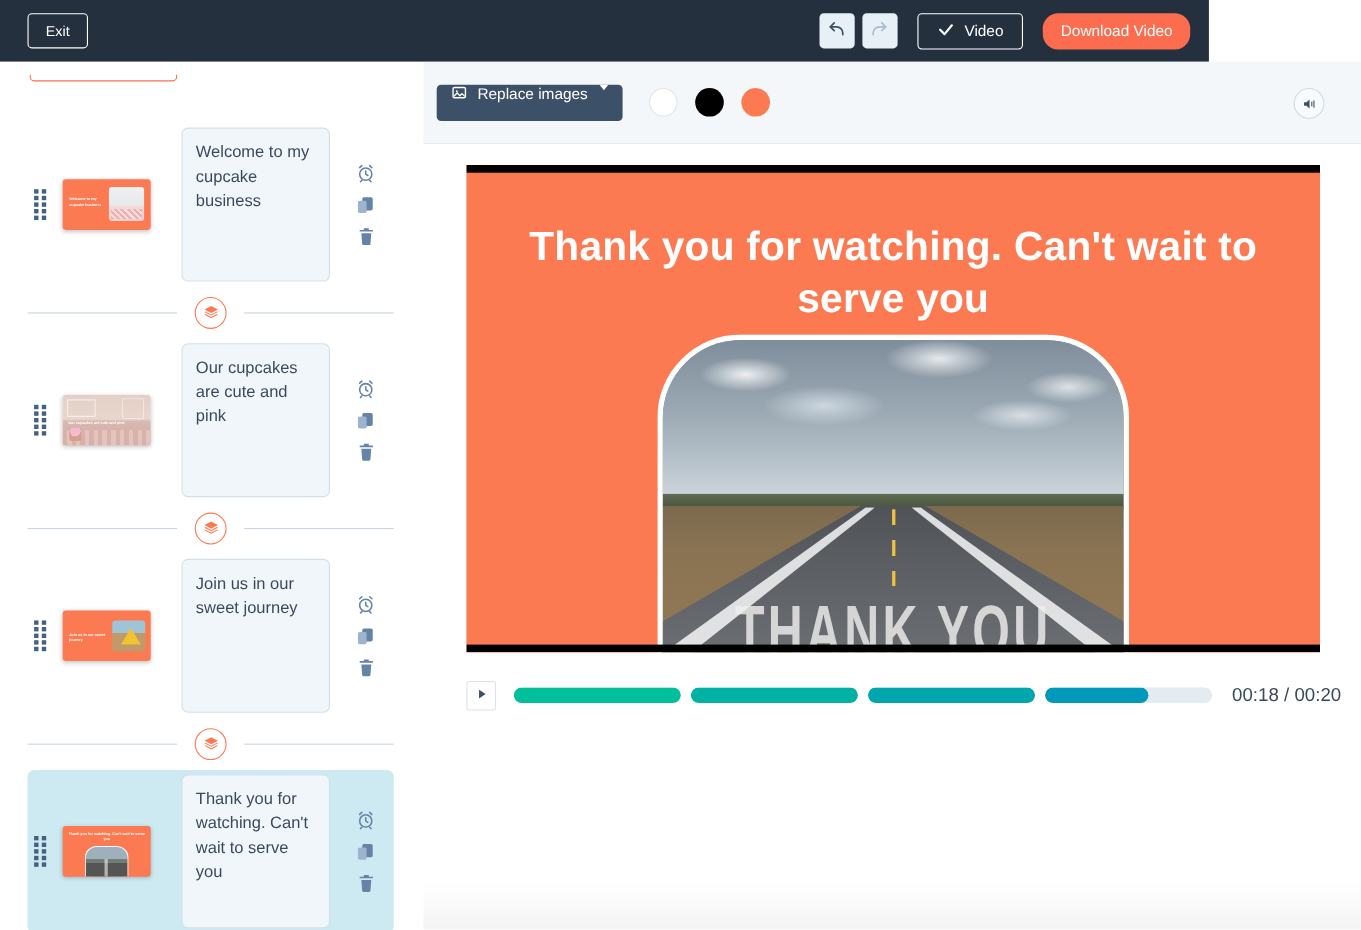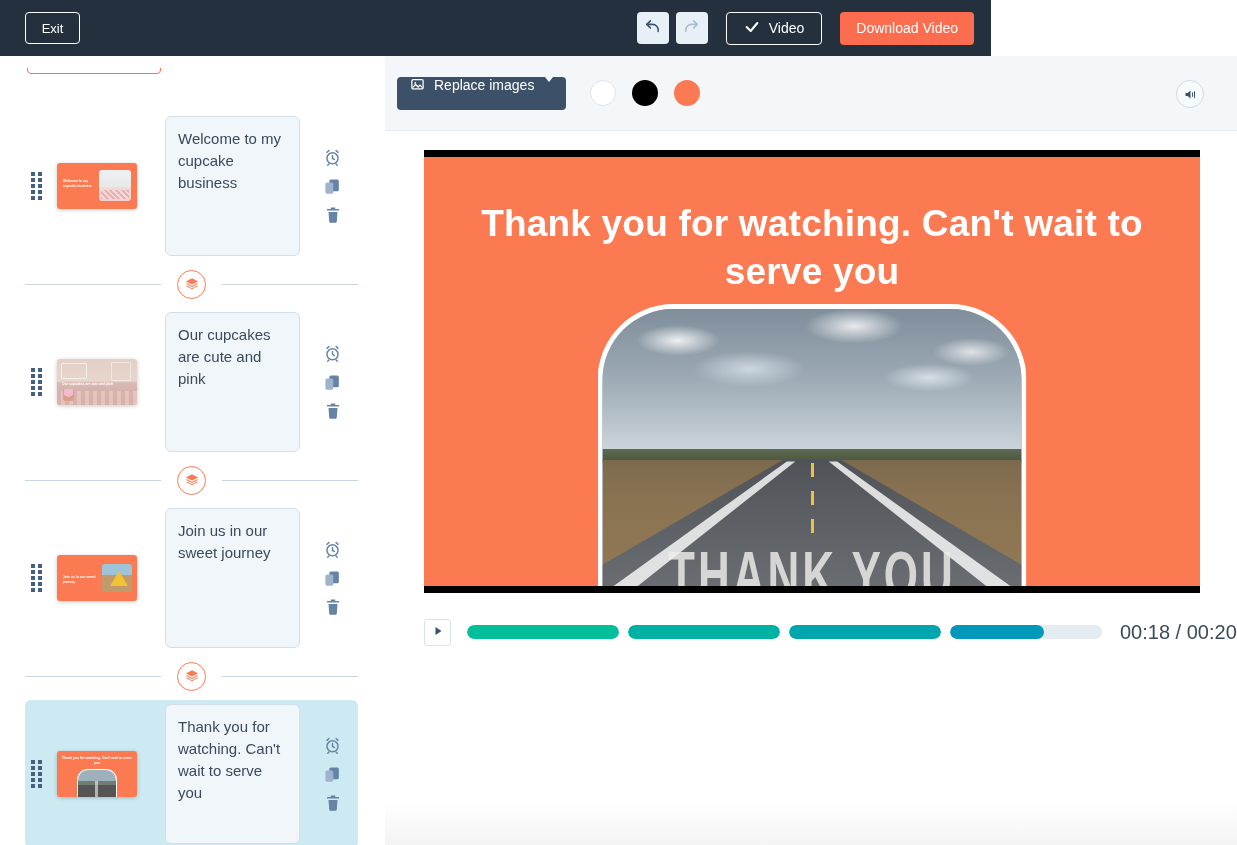--- a/index.html
+++ b/index.html
@@ -6,21 +6,21 @@
   html, body {
     width: 1237px; height: 845px;
     font-family: "Liberation Sans", sans-serif;
     background: #ffffff;
     overflow: hidden;
   }
 
   
   .topbar {
     position: absolute; top: 0; left: 0;
-    width: 991px; height: 56px;
+    width: 1099px; height: 56px;
     background: #25303f;
     display: flex; align-items: center;
     z-index: 50;
   }
   .exit-btn {
     margin-left: 25px;
     width: 55px; height: 32px;
     border: 1px solid #ffffff;
     border-radius: 4px;
     background: transparent;
@@ -59,21 +59,21 @@
     height: 33px; padding: 0 17px;
     border: 1px solid #ffffff; border-radius: 4px;
     background: transparent; color: #ffffff;
     font-size: 14px;
     display: flex; align-items: center; gap: 9px;
     cursor: pointer;
     margin-right: 18px;
   }
   .download-btn {
     height: 33px; padding: 0 16px;
-    border: none; border-radius: 4px;
+    border: none; border-radius: 14px;
     background: #fc6d50; color: #ffffff;
     font-size: 14px;
     display: flex; align-items: center; justify-content:center;
     cursor: pointer;
   }
 
   
   .left-panel {
     position: absolute; top: 56px; left: 0;
     width: 385px; height: 789px;
@@ -373,21 +373,21 @@
   .segments { display:flex; gap: 9px; margin-left: 16px; flex:0 0 auto; }
   .seg {
     height: 14px; border-radius: 7px;
     background: #e4ecf2;
     position: relative; overflow:hidden;
     cursor: pointer;
   }
   .seg .fill { position:absolute; left:0; top:0; bottom:0; border-radius:7px; }
   .time-label {
     margin-left: 18px;
-    color: #3a4a5c; font-size: 20px;
+    color: #3a4a5c; font-size: 17px;
     white-space: nowrap;
   }
 
   .bottom-fade {
     position: absolute; left: 385px; bottom: 0;
     width: 852px; height: 45px;
     background: linear-gradient(to bottom, rgba(255,255,255,0), rgba(0,0,0,.045));
     pointer-events: none;
   }
 </style>

